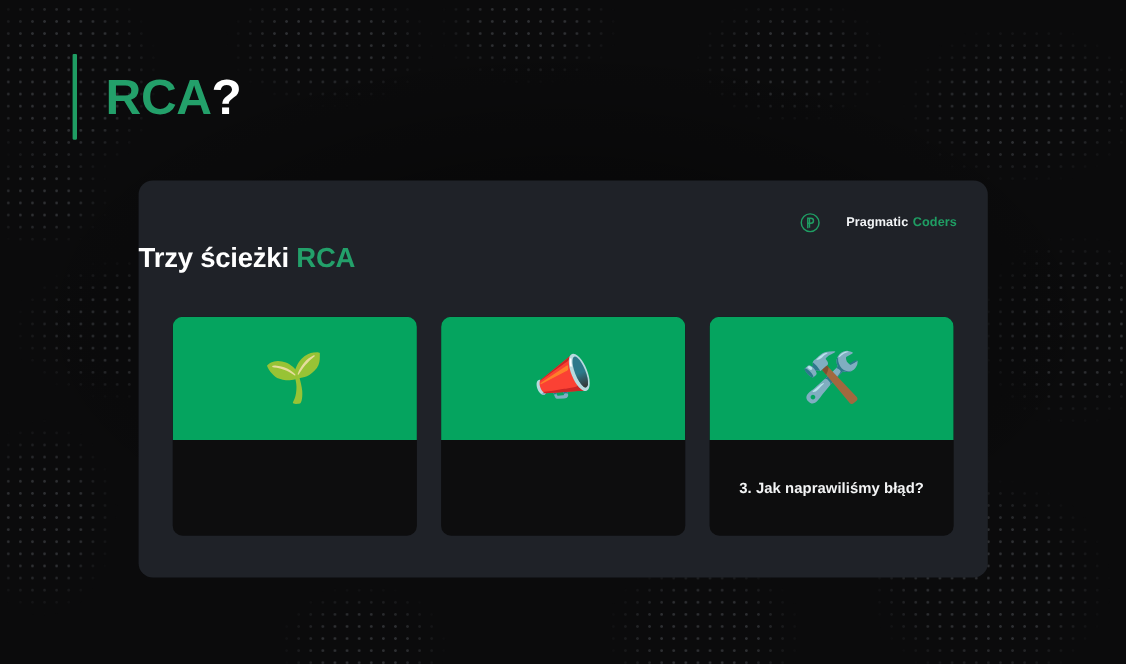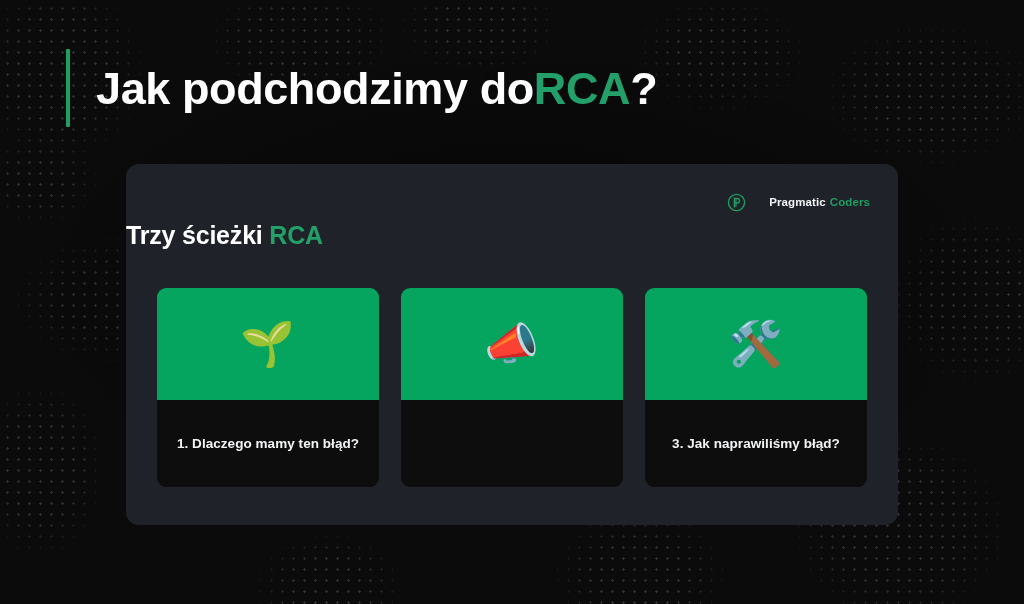--- a/index.html
+++ b/index.html
@@ -195,21 +195,20 @@
 <body>
 
 <div class="bg-root">
   <div class="bg-dots"></div>
   <div class="bg-vignette"></div>
 </div>
 
 <div class="headline-row">
   <div class="accent-bar"></div>
   <h1 class="headline">
-    <span>Jak podchodzimy do </span>
       <span class="accent-text">RCA</span>
       <span>?</span>
   </h1>
 </div>
 
 <div class="panel">
 
   <div class="brand">
     <svg class="brand-mark" viewBox="0 0 24 24">
       <circle cx="12" cy="12" r="10.2" fill="none" stroke="#1f9d63" stroke-width="1.7"></circle>
@@ -224,23 +223,20 @@
   <div class="panel-title">
     <span>Trzy ścieżki </span><span class="accent-text">RCA</span>
   </div>
 
   <div class="cards">
 
     <div class="card">
       <div class="card-media">
         <span class="card-emoji">🌱</span>
       </div>
-      <div class="card-body">
-        <div class="card-caption">1. Dlaczego mamy ten błąd?</div>
-      </div>
     </div>
 
     <div class="card">
       <div class="card-media">
         <span class="card-emoji">📣</span>
       </div>
     </div>
 
     <div class="card">
       <div class="card-media">

